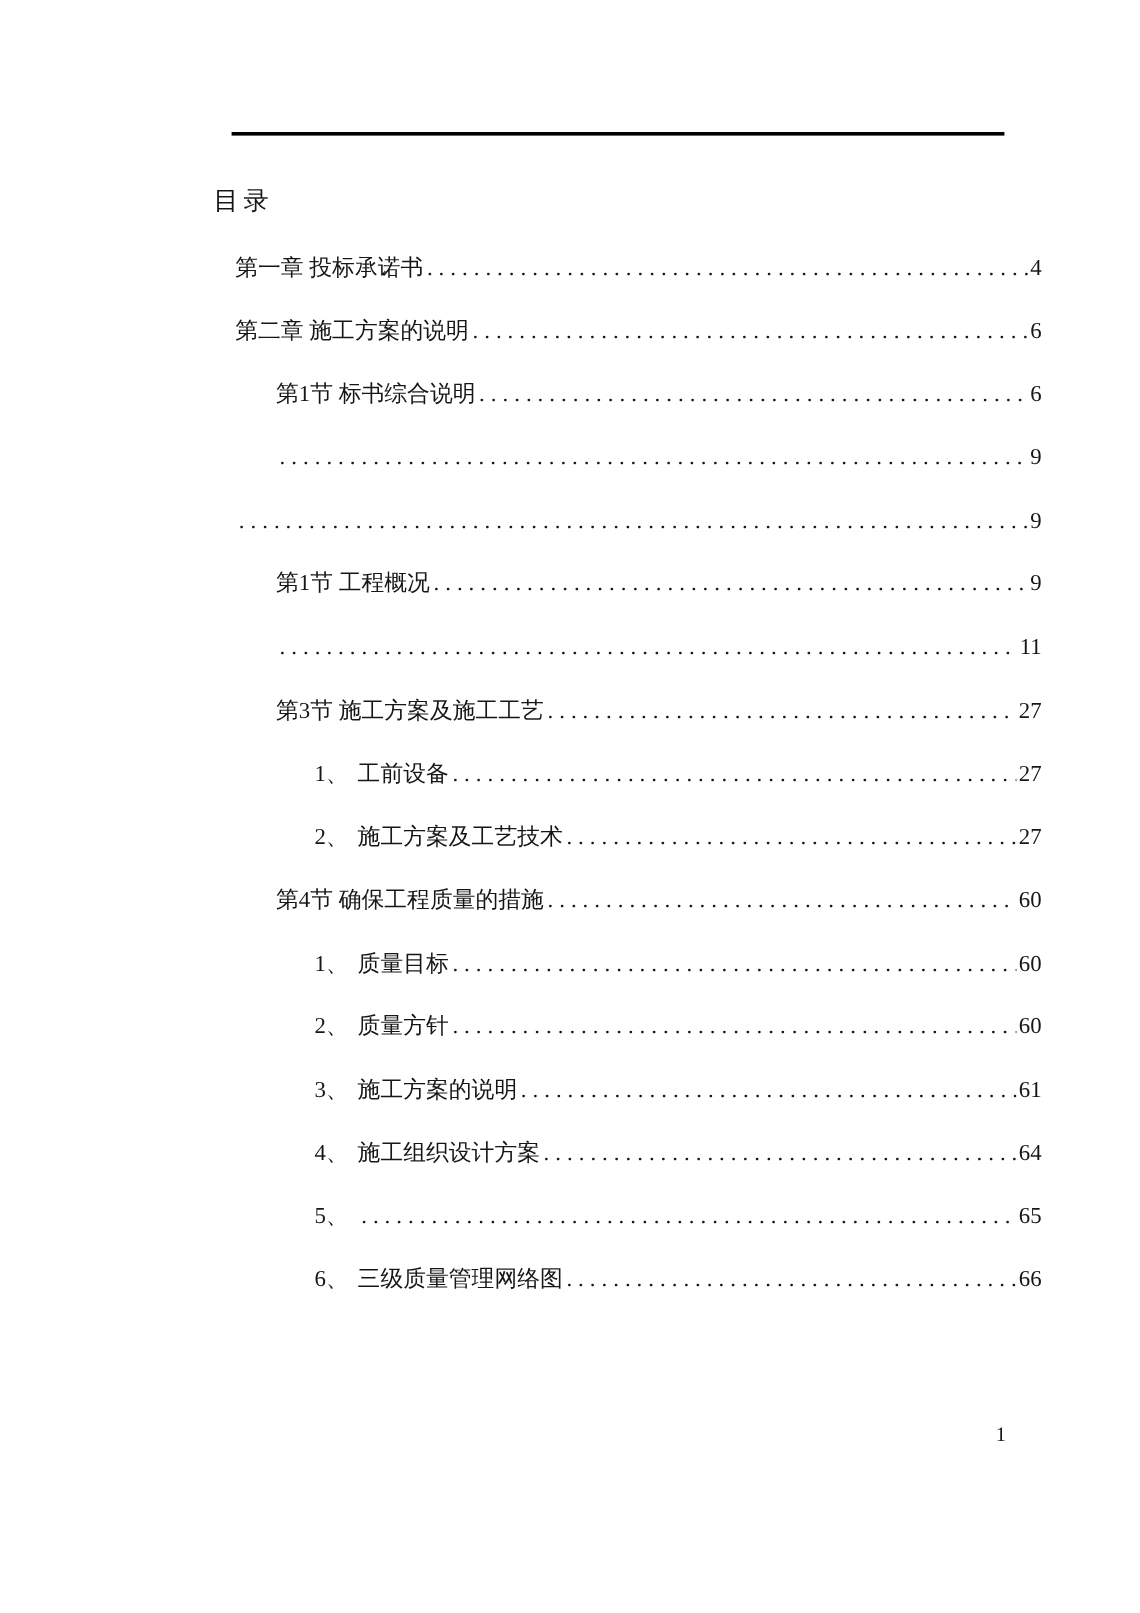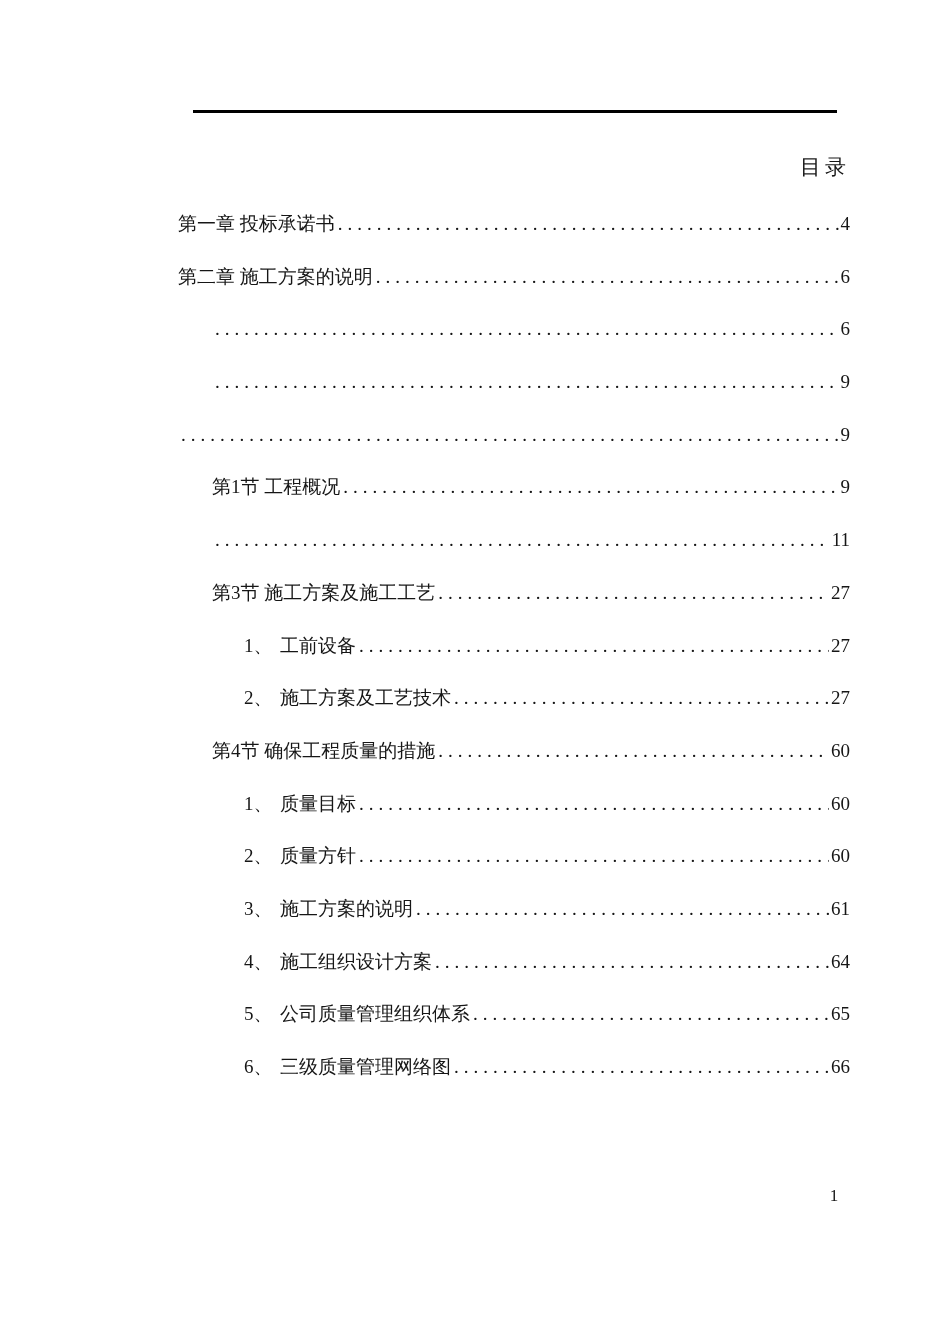--- a/index.html
+++ b/index.html
@@ -18,30 +18,30 @@
   .header-rule {
     position: absolute;
     left: 193px; top: 110px;
     width: 644px; height: 3px;
     background: #000000;
   }
   .doc-title {
     position: absolute;
     left: 178px; top: 155px;
     width: 672px;
-    text-align: right;
+    text-align: left;
     font-size: 21px;
     font-weight: normal;
     letter-spacing: 4px;
     line-height: 25px;
     white-space: nowrap;
   }
   .toc {
     position: absolute;
-    left: 178px; top: 198px;
+    left: 196px; top: 198px;
     width: 672px;
   }
   .toc-row {
     display: flex;
     height: 52.7px;
     line-height: 52.7px;
     font-size: 19px;
     white-space: nowrap;
   }
   .toc-row.lvl-section { padding-left: 34px; }
@@ -79,20 +79,21 @@
         <span class="toc-label">第一章 投标承诺书</span>
         <span class="leader"></span>
         <span class="toc-page">4</span>
       </div>
       <div class="toc-row lvl-chapter">
         <span class="toc-label">第二章 施工方案的说明</span>
         <span class="leader"></span>
         <span class="toc-page">6</span>
       </div>
       <div class="toc-row lvl-section">
+        <span class="toc-label">第1节 标书综合说明</span>
         <span class="leader"></span>
         <span class="toc-page">6</span>
       </div>
       <div class="toc-row lvl-section">
         <span class="leader"></span>
         <span class="toc-page">9</span>
       </div>
       <div class="toc-row lvl-chapter">
         <span class="leader"></span>
         <span class="toc-page">9</span>
@@ -147,21 +148,20 @@
         <span class="toc-page">61</span>
       </div>
       <div class="toc-row lvl-item">
         <span class="item-num">4、</span>
         <span class="toc-label">施工组织设计方案</span>
         <span class="leader"></span>
         <span class="toc-page">64</span>
       </div>
       <div class="toc-row lvl-item">
         <span class="item-num">5、</span>
-        <span class="toc-label">公司质量管理组织体系</span>
         <span class="leader"></span>
         <span class="toc-page">65</span>
       </div>
       <div class="toc-row lvl-item">
         <span class="item-num">6、</span>
         <span class="toc-label">三级质量管理网络图</span>
         <span class="leader"></span>
         <span class="toc-page">66</span>
       </div>
     </div>

